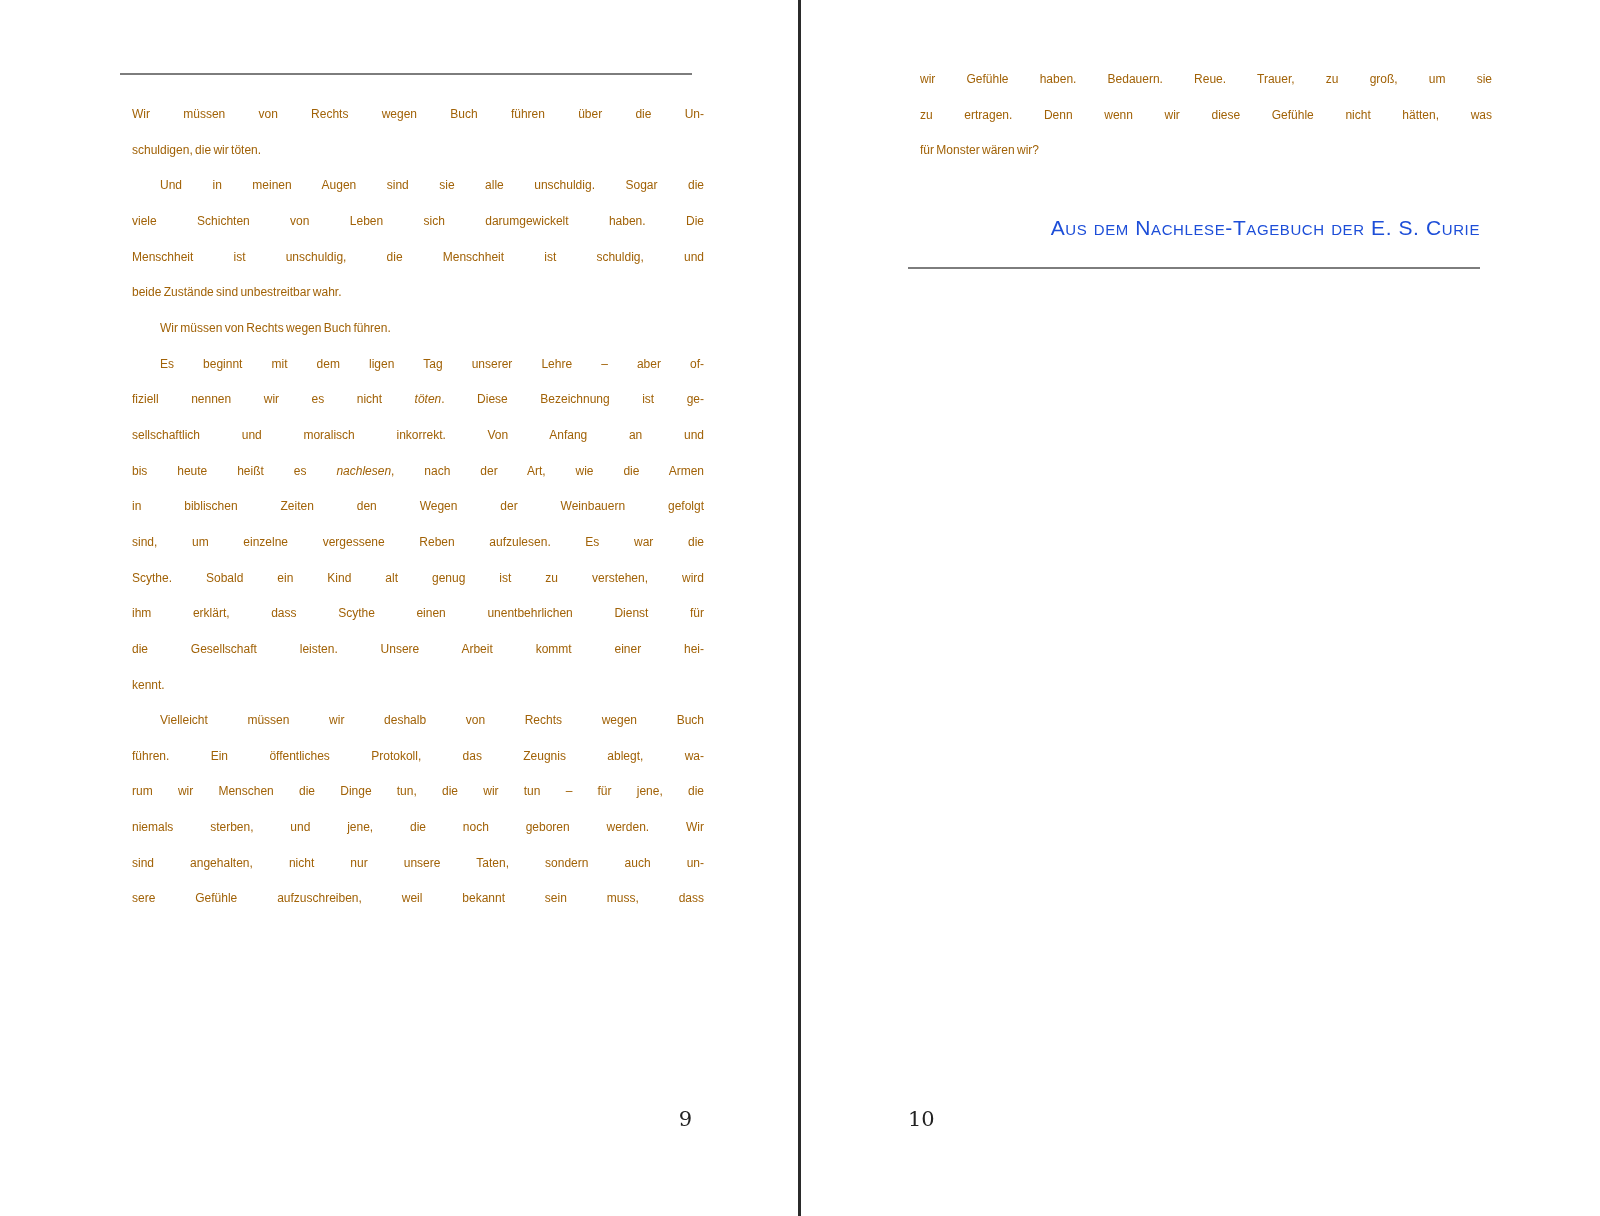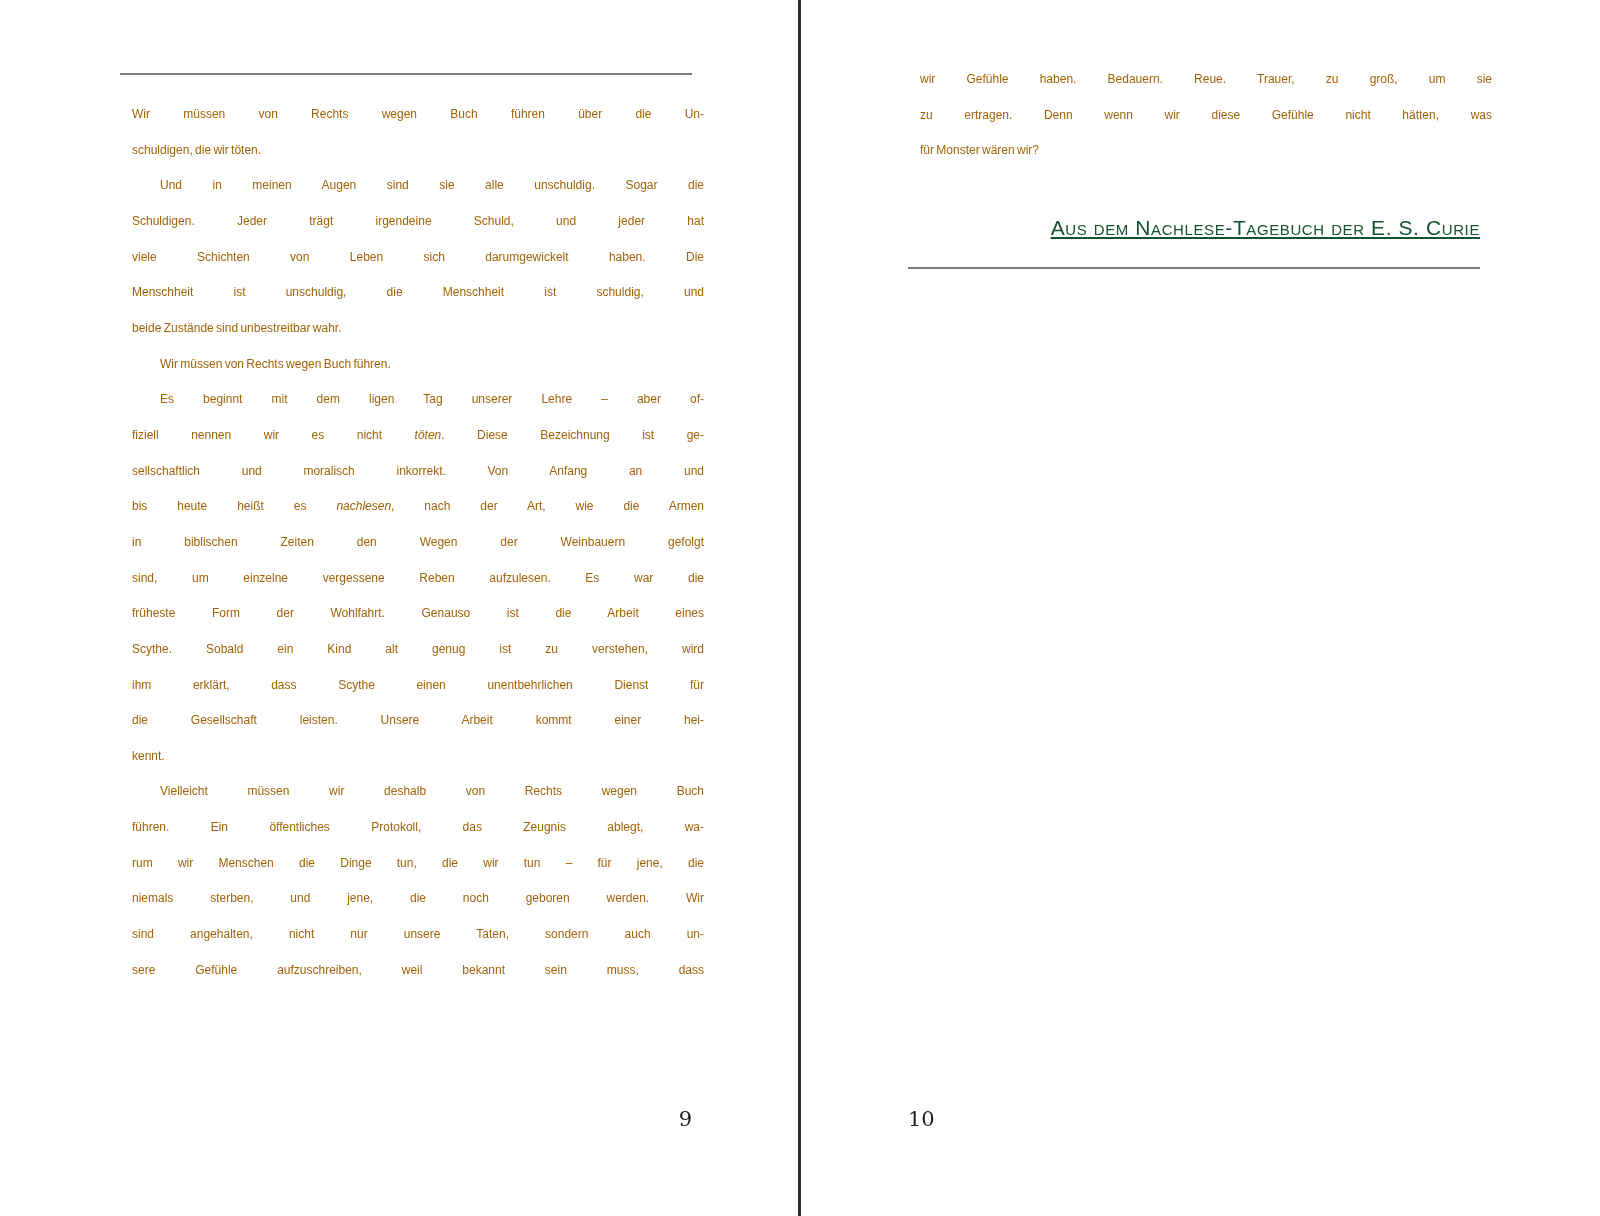--- a/index.html
+++ b/index.html
@@ -38,22 +38,21 @@
   .line { text-align: justify; text-align-last: justify; }
   .line.end { text-align-last: left; }
   .line.ind { text-indent: 28px; }
   .line i { font-style: italic; }
   .attribution {
     position: absolute; top: 214px; left: 0; width: 572px;
     text-align: right;
     font-variant: small-caps;
     font-size: 21px; line-height: 28px;
     letter-spacing: 0.6px;
-    color: #14532d;
-    text-decoration: underline;
+    color: #1d4ed8;
   }
   .pagenum {
     position: absolute; top: 1105px;
     font-family: "DejaVu Serif", "Liberation Serif", serif;
     font-size: 21px; line-height: 28px;
     color: #222222;
   }
   .pagenum-left  { right: 0; text-align: right; }
   .pagenum-right { left: 0; text-align: right; }
 </style>
@@ -61,32 +60,30 @@
 <body>
 
 <div class="spread">
 
   <section class="page page-left">
     <div class="top-rule"></div>
     <div class="lines lines-left" id="lines-left">
         <div class="line">Wir müssen von Rechts wegen Buch führen über die Un-</div>
         <div class="line end">schuldigen, die wir töten.</div>
         <div class="line ind">Und in meinen Augen sind sie alle unschuldig. Sogar die</div>
-        <div class="line">Schuldigen. Jeder trägt irgendeine Schuld, und jeder hat</div>
         <div class="line">viele Schichten von Leben sich darumgewickelt haben. Die</div>
         <div class="line">Menschheit ist unschuldig, die Menschheit ist schuldig, und</div>
         <div class="line end">beide Zustände sind unbestreitbar wahr.</div>
         <div class="line ind end">Wir müssen von Rechts wegen Buch führen.</div>
         <div class="line ind">Es beginnt mit dem ligen Tag unserer Lehre – aber of-</div>
         <div class="line">fiziell nennen wir es nicht <i>töten</i>. Diese Bezeichnung ist ge-</div>
         <div class="line">sellschaftlich und moralisch inkorrekt. Von Anfang an und</div>
         <div class="line">bis heute heißt es <i>nachlesen</i>, nach der Art, wie die Armen</div>
         <div class="line">in biblischen Zeiten den Wegen der Weinbauern gefolgt</div>
         <div class="line">sind, um einzelne vergessene Reben aufzulesen. Es war die</div>
-        <div class="line">früheste Form der Wohlfahrt. Genauso ist die Arbeit eines</div>
         <div class="line">Scythe. Sobald ein Kind alt genug ist zu verstehen, wird</div>
         <div class="line">ihm erklärt, dass Scythe einen unentbehrlichen Dienst für</div>
         <div class="line">die Gesellschaft leisten. Unsere Arbeit kommt einer hei-</div>
         <div class="line end">kennt.</div>
         <div class="line ind">Vielleicht müssen wir deshalb von Rechts wegen Buch</div>
         <div class="line">führen. Ein öffentliches Protokoll, das Zeugnis ablegt, wa-</div>
         <div class="line">rum wir Menschen die Dinge tun, die wir tun – für jene, die</div>
         <div class="line">niemals sterben, und jene, die noch geboren werden. Wir</div>
         <div class="line">sind angehalten, nicht nur unsere Taten, sondern auch un-</div>
         <div class="line">sere Gefühle aufzuschreiben, weil bekannt sein muss, dass</div>

